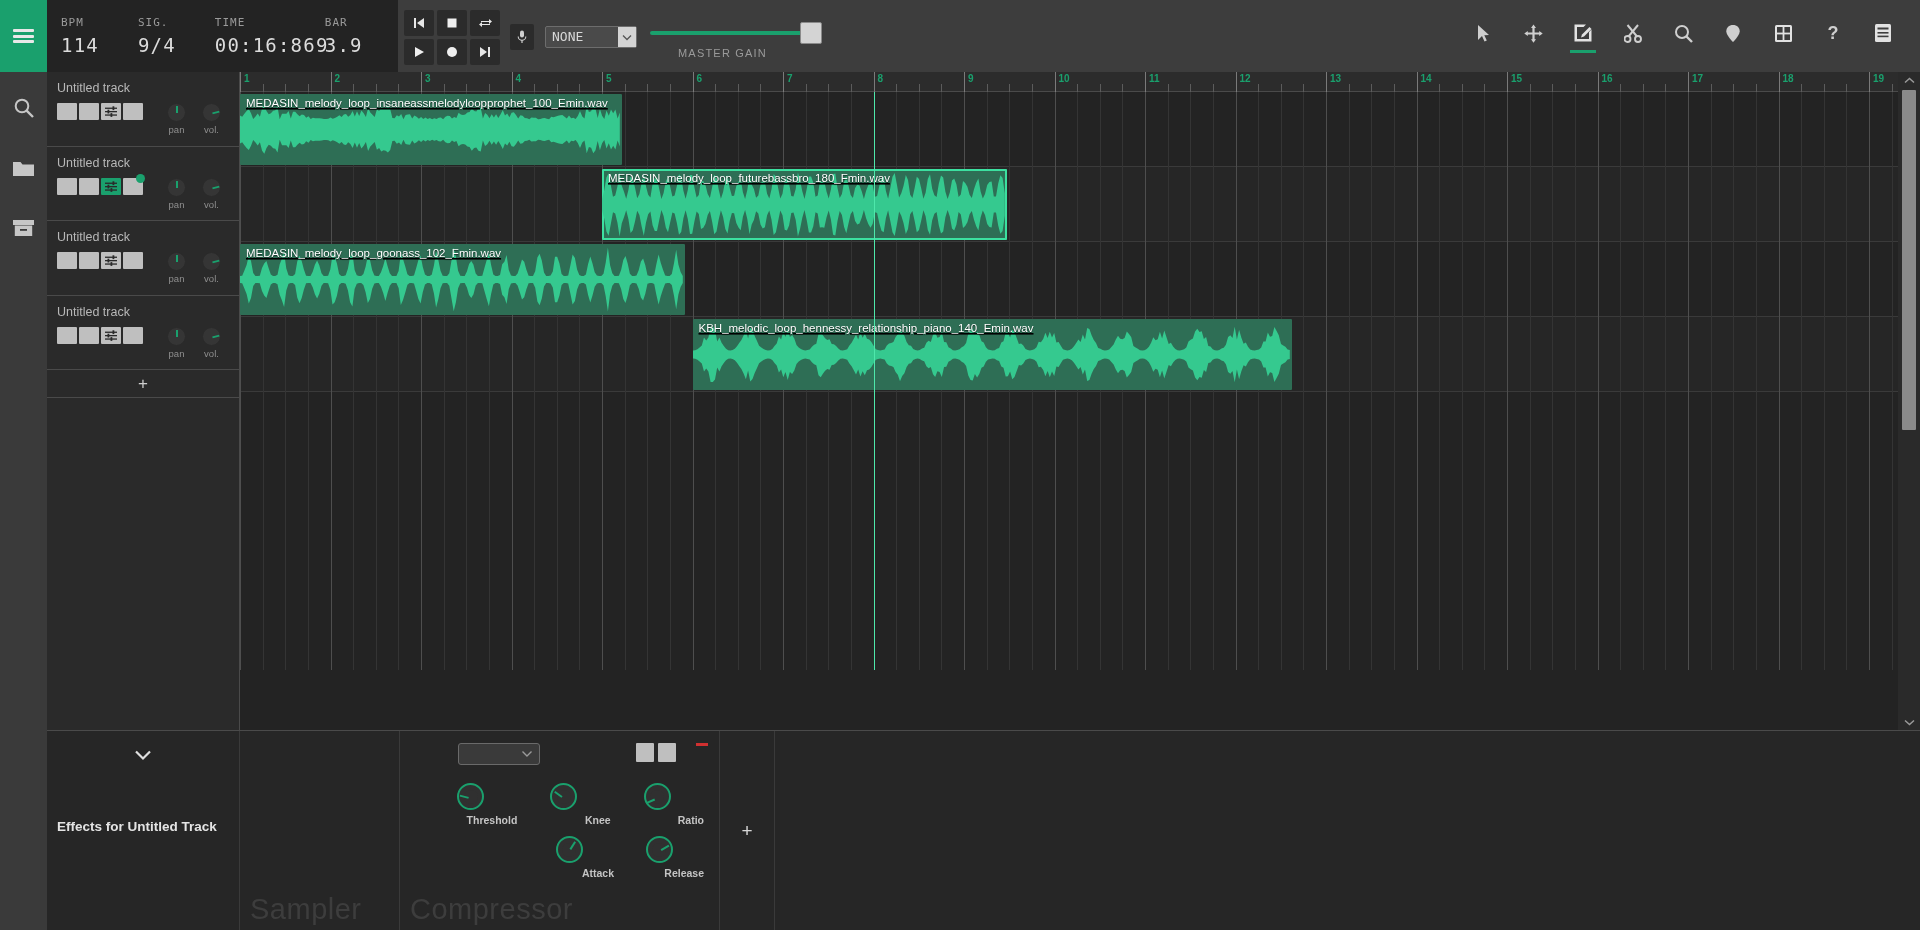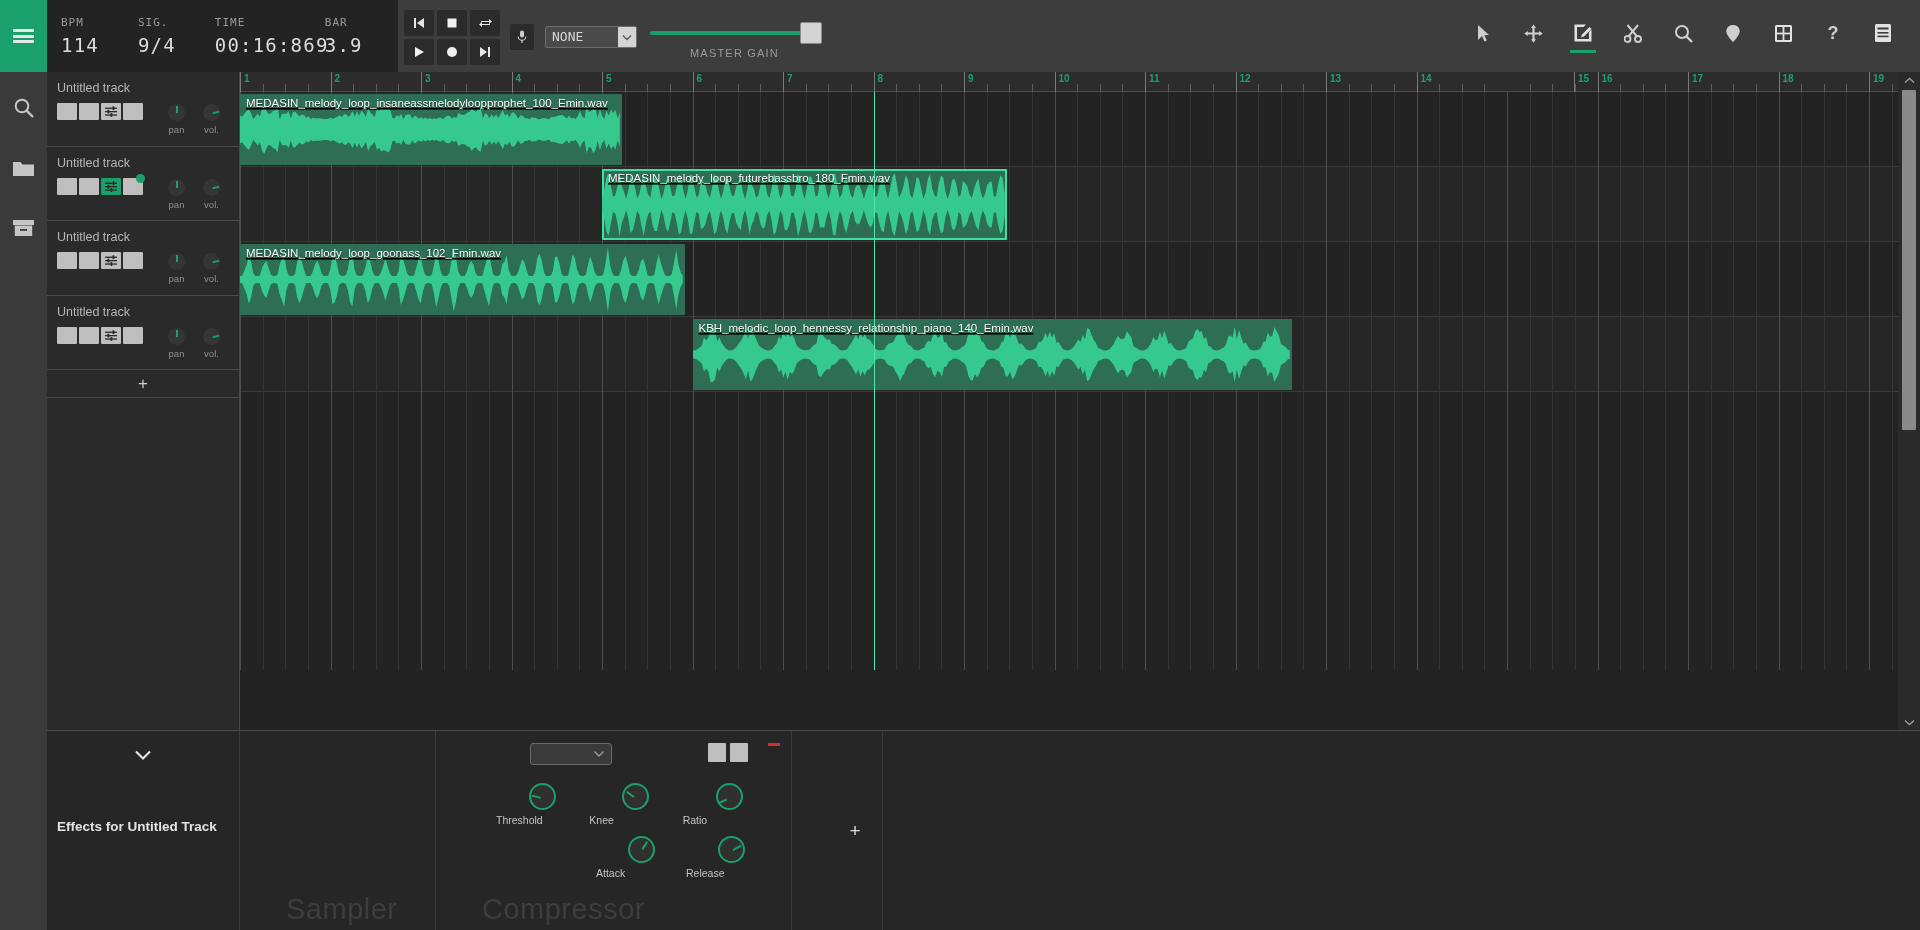--- a/index.html
+++ b/index.html
@@ -72,21 +72,21 @@
   .gain-wrap { position: absolute; left: 650px; top: 22px; width: 185px; }
   .gain-track {
     position: relative; width: 160px; height: 4px; background: #1aa06d; border-radius: 2px;
     margin-top: 9px; cursor: pointer;
   }
   .gain-thumb {
     position: absolute; right: -12px; top: -9px; width: 22px; height: 22px;
     background: #d4d4d4; border: 1px solid #8a8a8a; border-radius: 2px; cursor: grab;
   }
   .gain-label {
-    margin-top: 12px; margin-left: 40px; font-size: 11px; color: #9a9a9a; letter-spacing: 1.2px;
+    margin-top: 12px; margin-left: 28px; font-size: 11px; color: #9a9a9a; letter-spacing: 1.2px;
   }
 
   .tools {
     position: absolute; right: 22px; top: 16px; display: flex; align-items: center; gap: 20px;
   }
   .tool {
     position: relative; width: 30px; height: 34px;
     display: flex; align-items: center; justify-content: center; cursor: pointer;
   }
   .tool.active::after {
@@ -193,21 +193,20 @@
   .vs-thumb {
     position: absolute; left: 4px; top: 18px; width: 14px; height: 340px;
     background: #8a8a8a; border-radius: 1px; cursor: grab;
   }
 
   
   .fx-panel {
     position: absolute; left: 47px; top: 730px; right: 0; height: 200px;
     background: #262626; border-top: 1px solid #4a4a4a;
     display: flex;
-    gap: 36px;
   }
   .fx-left {
     width: 193px; position: relative; border-right: 1px solid #3a3a3a; flex: 0 0 193px;
   }
   .fx-chevron {
     position: absolute; left: 50%; top: 16px; margin-left: -10px;
     color: #e0e0e0; cursor: pointer; font-size: 15px;
   }
   .fx-title {
     position: absolute; left: 10px; top: 88px; font-size: 13.5px;
@@ -225,21 +224,21 @@
     position: absolute; left: 58px; top: 12px; width: 82px; height: 22px;
     background: #3a3a3a; border: 1px solid #6a6a6a; border-radius: 3px; cursor: pointer;
   }
   .fx-dropdown .chev { position: absolute; right: 6px; top: 3px; color: #9a9a9a; font-size: 12px; }
   .fx-btns { position: absolute; left: 236px; top: 12px; display: flex; gap: 4px; }
   .fx-sq { width: 18px; height: 19px; background: #bfbfbf; border-radius: 1px; cursor: pointer; }
   .fx-red { position: absolute; left: 296px; top: 12px; width: 12px; height: 3px; background: #d03030; }
 
   .knob-grid { position: absolute; left: 24px; top: 52px; width: 280px; }
   .knob-row { display: flex; }
-  .bigknob-wrap { width: 100px; text-align: left; margin-bottom: 10px; }
+  .bigknob-wrap { width: 100px; text-align: right; margin-bottom: 10px; font-weight: bold; }
   .bigknob {
     width: 27px; height: 27px; border-radius: 50%; background: #303030;
     border: 2px solid #1aa06d; position: relative; margin: 0 auto; cursor: pointer;
   }
   .bigknob::after {
     content:""; position:absolute; left: 50%; top: 50%; width: 14px; height: 14px;
     margin: -7px 0 0 -7px; border-radius: 50%; background: #303030;
   }
   .bigknob .ind {
     position: absolute; width: 2px; height: 9px; background: #1aa06d;
@@ -624,21 +623,21 @@
         <div class="ruler-tick" style="left: 1040.75px;"></div>
         <div class="ruler-tick" style="left: 1063.38px;"></div>
         <div class="ruler-bar" style="left: 1086px;">13</div>
         <div class="ruler-tick" style="left: 1108.62px;"></div>
         <div class="ruler-tick" style="left: 1131.25px;"></div>
         <div class="ruler-tick" style="left: 1153.88px;"></div>
         <div class="ruler-bar" style="left: 1176.5px;">14</div>
         <div class="ruler-tick" style="left: 1199.12px;"></div>
         <div class="ruler-tick" style="left: 1221.75px;"></div>
         <div class="ruler-tick" style="left: 1244.38px;"></div>
-        <div class="ruler-bar" style="left: 1334px;">15</div>
+        <div class="ruler-bar" style="left: 1267px;">15</div>
         <div class="ruler-tick" style="left: 1289.62px;"></div>
         <div class="ruler-tick" style="left: 1312.25px;"></div>
         <div class="ruler-tick" style="left: 1334.88px;"></div>
         <div class="ruler-bar" style="left: 1357.5px;">16</div>
         <div class="ruler-tick" style="left: 1380.12px;"></div>
         <div class="ruler-tick" style="left: 1402.75px;"></div>
         <div class="ruler-tick" style="left: 1425.38px;"></div>
         <div class="ruler-bar" style="left: 1448px;">17</div>
         <div class="ruler-tick" style="left: 1470.62px;"></div>
         <div class="ruler-tick" style="left: 1493.25px;"></div>

